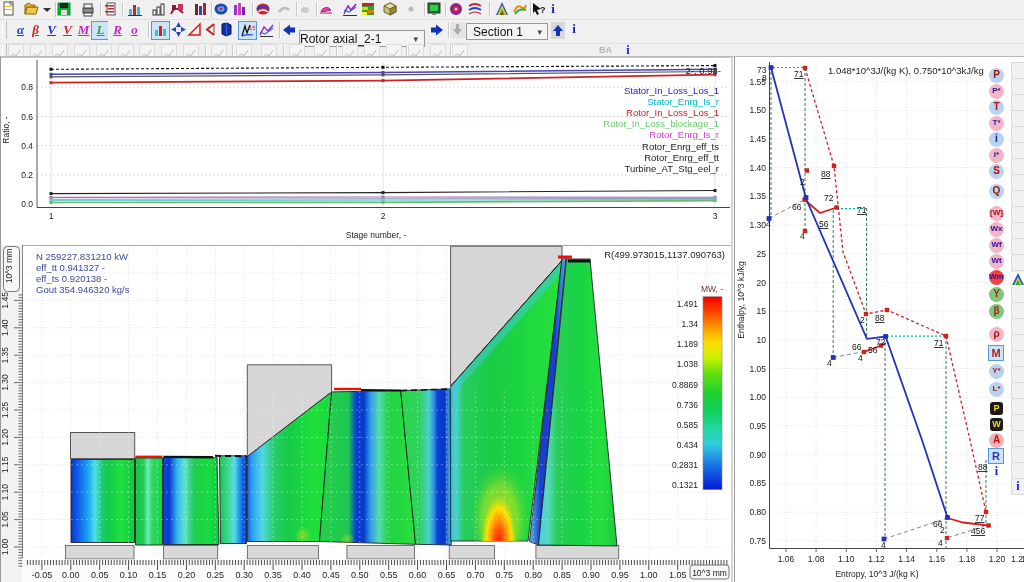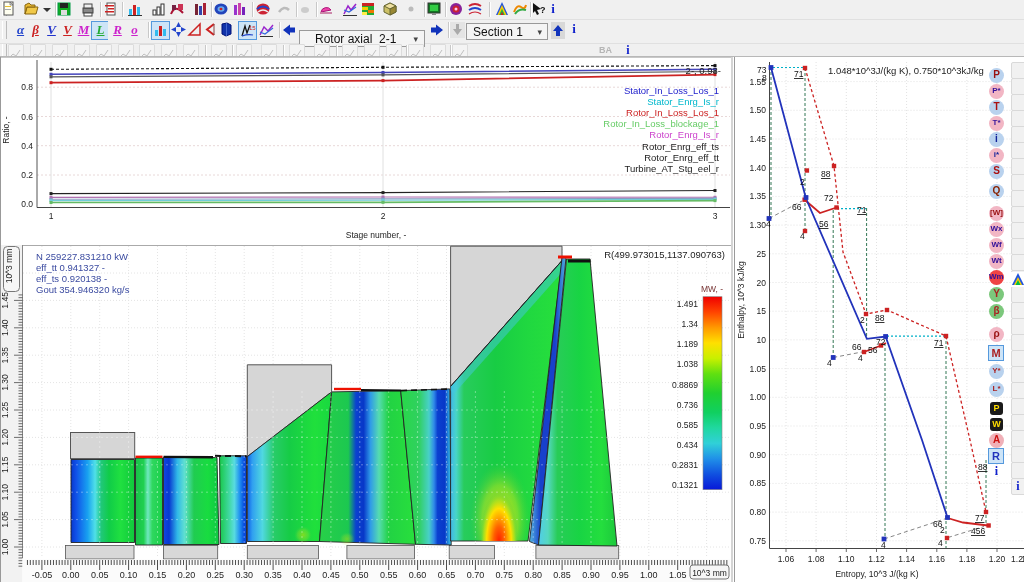--- a/index.html
+++ b/index.html
@@ -185,21 +185,21 @@
 <div style="position:absolute;left:257.5px;top:21px;width:17px;height:17px"><svg width="17" height="17">
       <polyline points="2,14 6,6 10,10 15,4" fill="none" stroke="#9922cc" stroke-width="1.4"></polyline>
       <polyline points="2,11 7,13 15,7" fill="none" stroke="#3366dd" stroke-width="1.2"></polyline>
       <line x1="2" y1="15.5" x2="15" y2="15.5" stroke="#333"></line>
     </svg></div>
 <div style="position:absolute;left:148px;top:22px;width:1px;height:16px;background:#c8c8c8;border-right:1px solid #fff"></div>
 <div style="position:absolute;left:279px;top:22px;width:1px;height:16px;background:#c8c8c8;border-right:1px solid #fff"></div>
 <div style="position:absolute;left:281px;top:23px;width:16px;height:14px"><svg width="16" height="14">
       <polygon points="2,7 9,1.5 9,4.5 14,4.5 14,9.5 9,9.5 9,12.5" fill="#1133bb"></polygon>
     </svg></div>
-<div style="position:absolute;left:299px;top:30px;width:126px;height:17px;background:#f4f4f4;border:1px solid #999;font:12px 'Liberation Sans',sans-serif;color:#111;line-height:16px;padding-left:15px;box-sizing:border-box">Rotor axial_2-1<span style="position:absolute;right:6px;top:0;color:#444;font-size:9px">▾</span></div>
+<div style="position:absolute;left:299px;top:30px;width:126px;height:17px;background:#f4f4f4;border:1px solid #999;font:12px 'Liberation Sans',sans-serif;color:#111;line-height:16px;padding-left:0;box-sizing:border-box">Rotor axial_2-1<span style="position:absolute;right:6px;top:0;color:#444;font-size:9px">▾</span></div>
 <div style="position:absolute;left:429px;top:23px;width:16px;height:14px"><svg width="16" height="14">
       <polygon points="14,7 7,1.5 7,4.5 2,4.5 2,9.5 7,9.5 7,12.5" fill="#1133bb"></polygon>
     </svg></div>
 <div style="position:absolute;left:448px;top:22px;width:1px;height:16px;background:#c8c8c8;border-right:1px solid #fff"></div>
 <div style="position:absolute;left:450px;top:22px;width:15px;height:16px;background:#e4e4e4"><svg width="15" height="16">
       <polygon points="7.5,13 3,7 6,7 6,2 9,2 9,7 12,7" fill="#aaa"></polygon>
     </svg></div>
 <div style="position:absolute;left:466px;top:23px;width:82px;height:17px;background:#f4f4f4;border:1px solid #999;font:12px 'Liberation Sans',sans-serif;color:#111;line-height:16px;padding-left:6px;box-sizing:border-box">Section 1<span style="position:absolute;right:5px;top:0;color:#444;font-size:9px">▾</span></div>
 <div style="position:absolute;left:551px;top:22px;width:14px;height:17px;background:#d8d8d8"><svg width="14" height="17">
       <polygon points="7,3 12,9 9,9 9,14 5,14 5,9 2,9" fill="#1133bb"></polygon>

